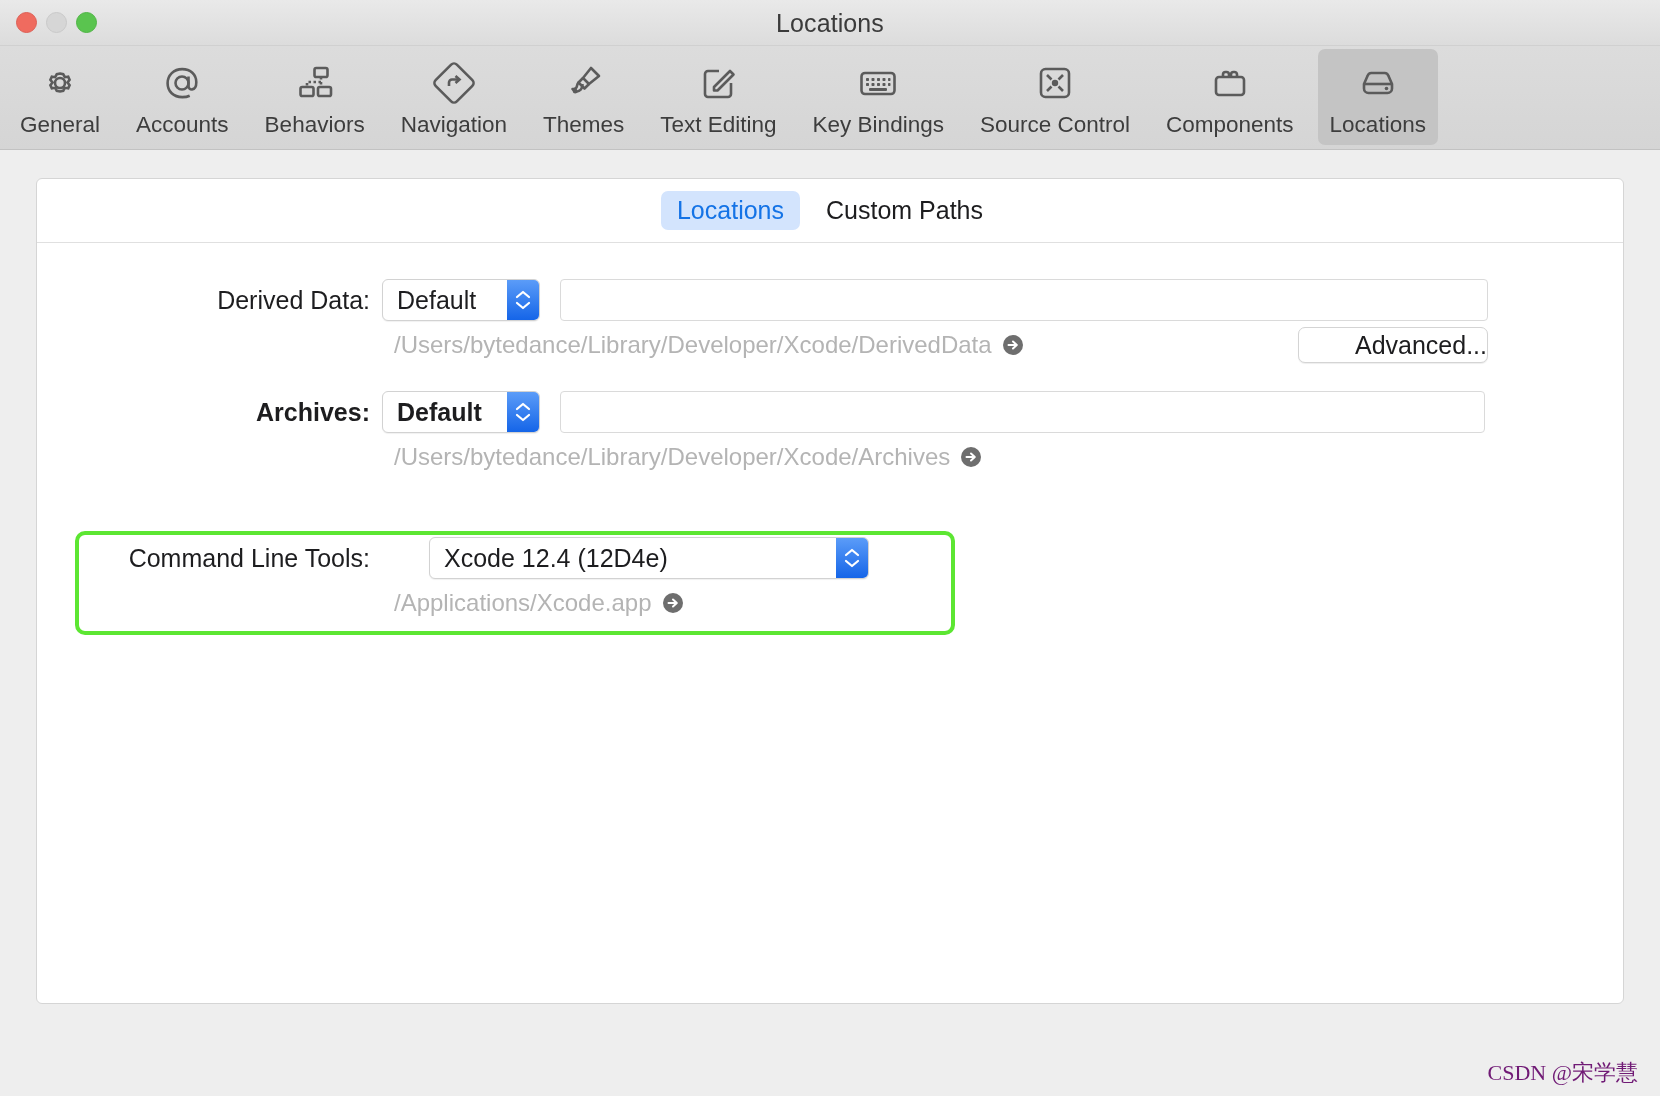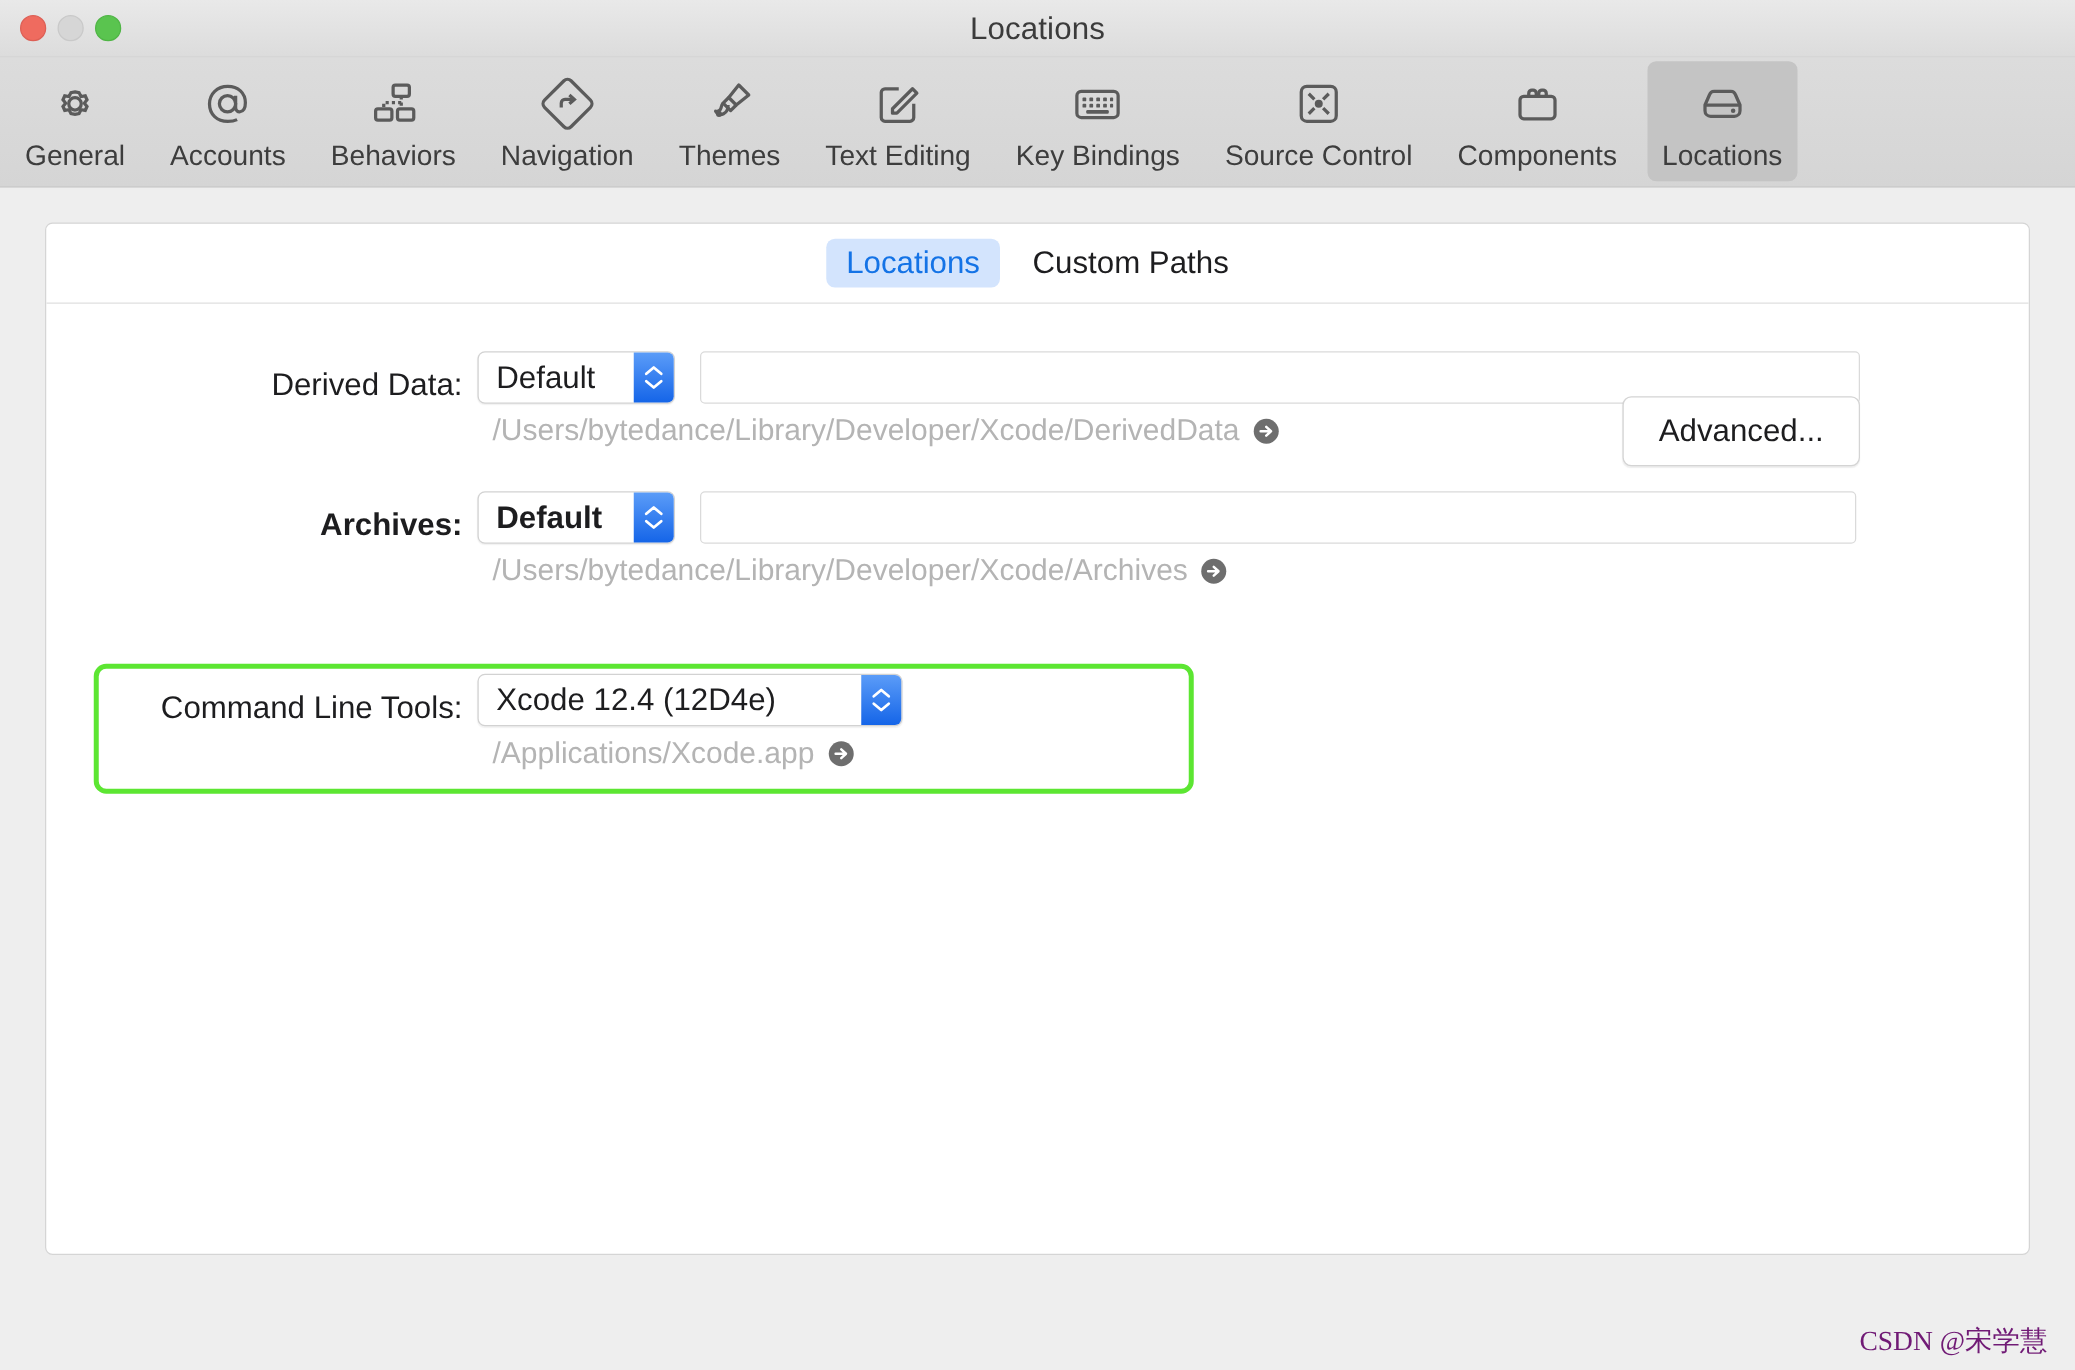--- a/index.html
+++ b/index.html
@@ -122,21 +122,21 @@
     background: #d3e4fd;
     color: #1473e6;
   }
 
   .form {
     padding: 34px 0 0 0;
   }
 
   .row {
     display: flex;
-    align-items: flex-end;
+    align-items: center;
     height: 46px;
   }
   .row-label {
     width: 345px;
     text-align: right;
     padding-right: 12px;
     font-size: 25px;
     color: #1d1d1f;
     white-space: nowrap;
   }
@@ -168,21 +168,21 @@
     border-radius: 0 5px 5px 0;
     display: flex;
     flex-direction: column;
     align-items: center;
     justify-content: center;
     gap: 2px;
   }
   .stepper svg { display: block; }
 
   .popup-default { width: 158px; }
-  .popup-clt     { width: 340px; }
+  .popup-clt     { width: 440px; margin-left: 47px; }
 
   .textfield {
     height: 42px;
     border: 1px solid #dadada;
     border-radius: 4px;
     background: #fff;
     margin-left: 20px;
     flex: 1;
     margin-right: 0;
   }
@@ -206,29 +206,29 @@
     line-height: 1;
   }
   .reveal-icon {
     width: 22px; height: 22px;
     display: inline-block;
     flex: 0 0 auto;
   }
   .reveal-icon svg { display: block; }
 
   .push-button {
-    height: 56px;
+    height: 36px;
     min-width: 190px;
     background: #ffffff;
     border: 1px solid #d4d4d4;
     border-radius: 7px;
     box-shadow: 0 1px 1px rgba(0,0,0,0.07);
     display: flex;
     align-items: center;
-    justify-content: center;
+    justify-content: flex-end;
     font-size: 25px;
     color: #1d1d1f;
     cursor: default;
   }
 
   
   .highlight-box {
     position: absolute;
     left: 38px;
     top: 352px;

